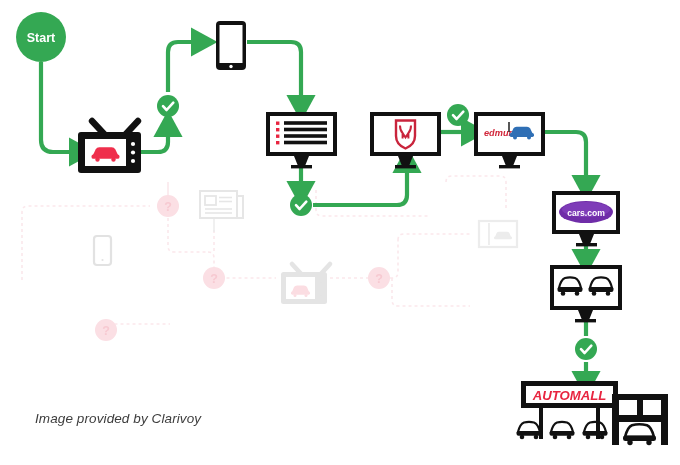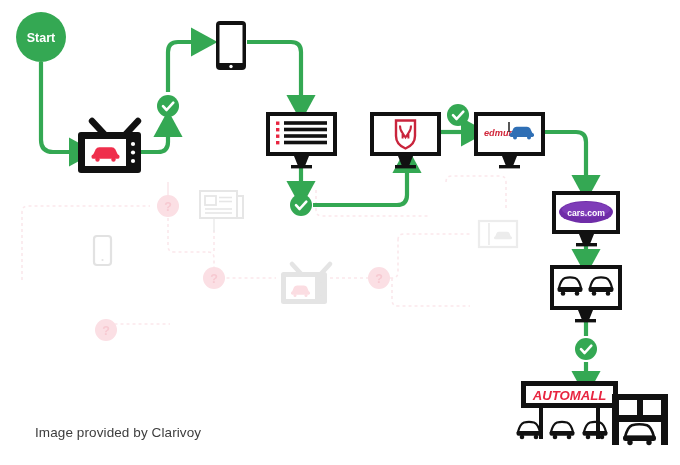--- a/index.html
+++ b/index.html
@@ -1,20 +1,20 @@
 <!DOCTYPE html>
 <html><head>
 <meta charset="utf-8">
 <style>
   html,body{margin:0;padding:0;background:#ffffff;}
   body{width:680px;height:465px;position:relative;overflow:hidden;
        font-family:"Liberation Sans","DejaVu Sans",sans-serif;}
   #stage{position:absolute;inset:0;width:680px;height:431px;}
   #stage svg{position:absolute;left:0;top:0;}
-  .caption{position:absolute;left:35px;top:425px;font-size:13.5px;
+  .caption{position:absolute;left:35px;top:411px;font-size:13.5px;font-style:italic;
            color:#3d3d3d;letter-spacing:.1px;white-space:nowrap;}
 </style>
 </head>
 <body>
 
 <div id="stage">
 
   <svg width="680" height="465" viewBox="0 0 680 465">
     <defs>
       <marker id="ar" markerWidth="7" markerHeight="7" refX="2.2" refY="3.5" orient="auto">

